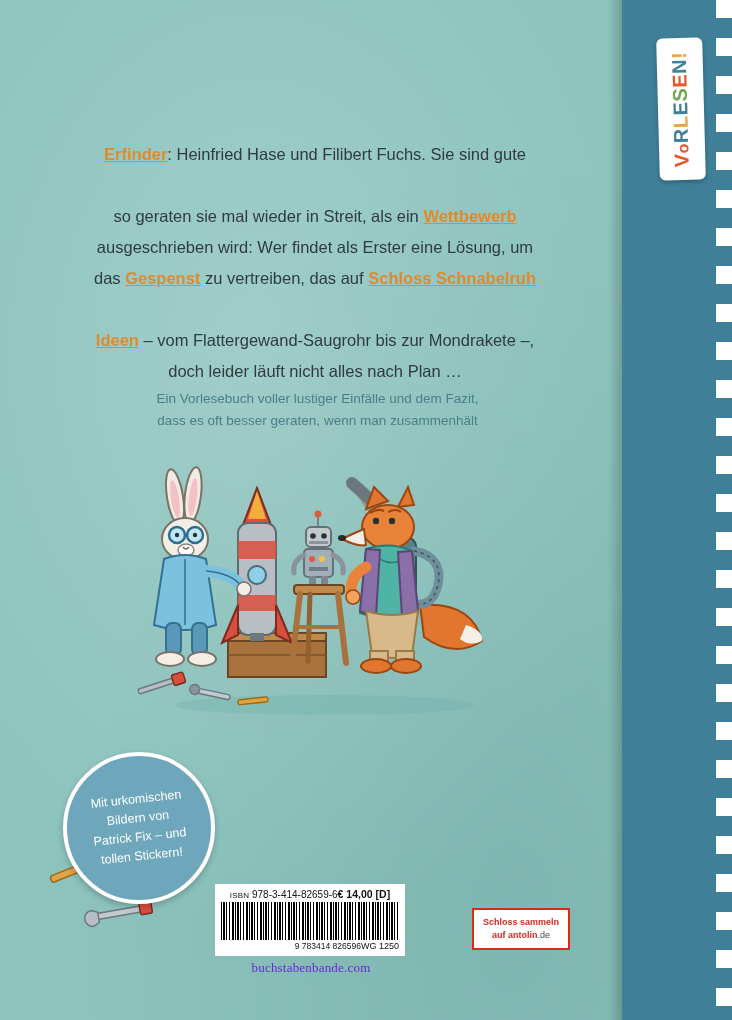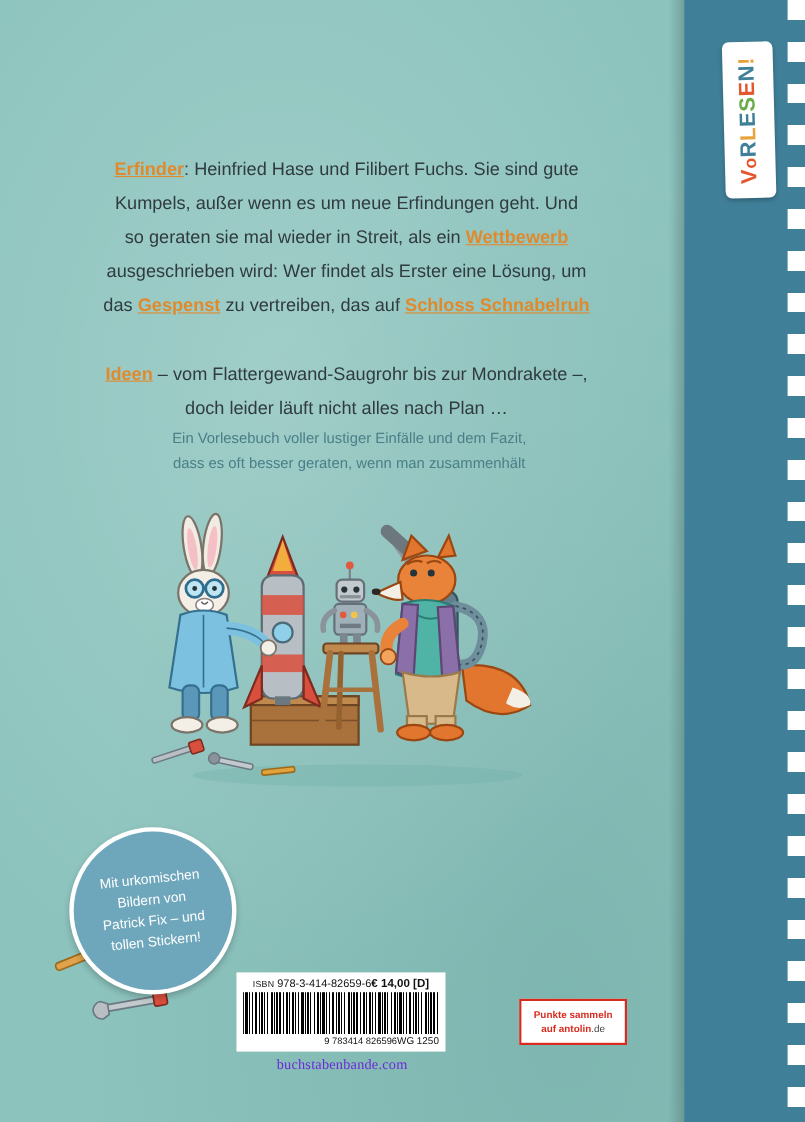--- a/index.html
+++ b/index.html
@@ -241,21 +241,21 @@
   .tool-a, .tool-b { position: absolute; }
 </style>
 </head>
 <body>
 
 <div id="book-back-cover">
 
   <div class="blurb">
     <br>
     <span class="hl">Erfinder</span><span>: Heinfried Hase und Filibert Fuchs. Sie sind gute</span><br>
-    <span>Kumpels, außer wenn es um neue Erfindungen geht. Und</span><br>
+    <br>
     <span>so geraten sie mal wieder in Streit, als ein </span><span class="hl">Wettbewerb</span><br>
     <span>ausgeschrieben wird: Wer findet als Erster eine Lösung, um</span><br>
     <span>das </span><span class="hl">Gespenst</span><span> zu vertreiben, das auf </span><span class="hl">Schloss Schnabelruh</span><br>
     <br>
     <span class="hl">Ideen</span><span> – vom Flattergewand-Saugrohr bis zur Mondrakete –,</span><br>
     <span>doch leider läuft nicht alles nach Plan …</span>
   </div>
 
   <div class="tagline">
     <div>Ein Vorlesebuch voller lustiger Einfälle und dem Fazit,</div>
@@ -435,21 +435,21 @@
       <span class="price">€ 14,00 [D]</span>
     </div>
     <div class="barcode-bars"></div>
     <div class="barcode-bottom">
       <span>9  783414  826596</span>
       <span class="wg">WG 1250</span>
     </div>
   </div>
 
   <div class="antolin">
-    <div>Punkte sammeln</div>
+    <div>Schloss sammeln</div>
     <div>
       <span>auf antolin</span><span class="dot-de">.de</span>
     </div>
   </div>
 
   <div class="publisher">buchstabenbande.com</div>
 
   <div class="spine-shadow"></div>
   <div class="spine">
     <div class="spine-dashes"></div>

